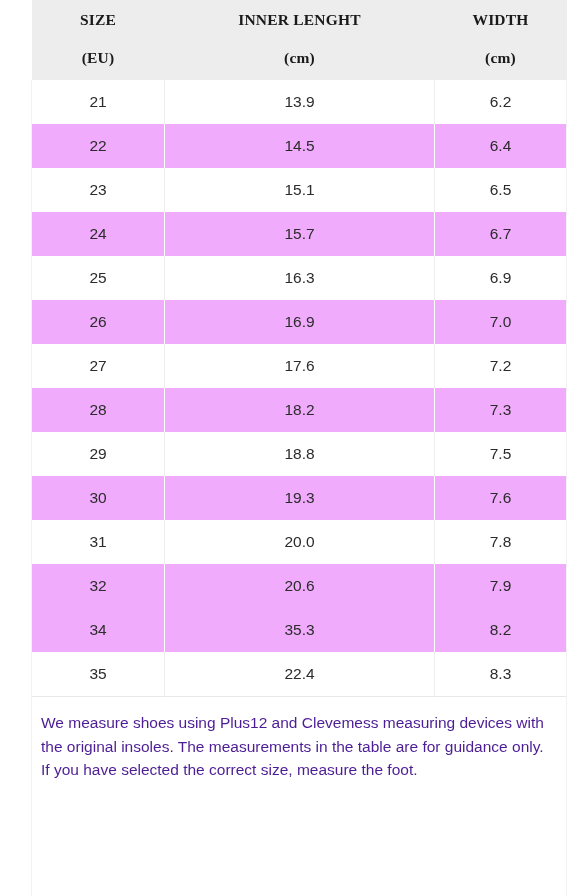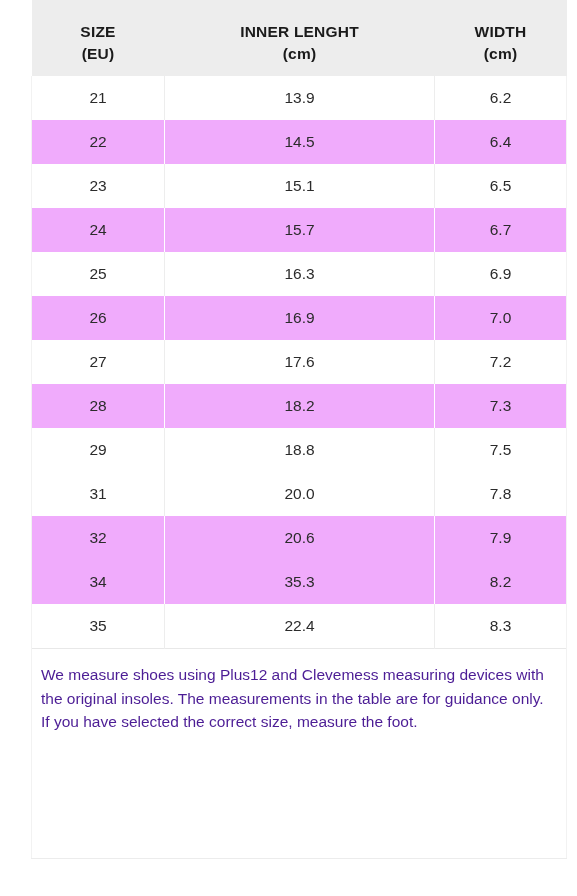--- a/index.html
+++ b/index.html
@@ -44,28 +44,29 @@
   thead tr.header-row {
     background: #ededed;
   }
 
   thead th {
     background: #ededed;
     font-size: 15.5px;
     font-weight: bold;
     color: #1a1a1a;
     text-align: center;
-    padding: 21px 4px 11px 4px;
+    padding: 9px 4px 11px 4px;
     line-height: 1.42;
     border: none;
     letter-spacing: 0.2px;
+    font-family: Liberation Serif, serif;
   }
 
   thead th .hdr-line-1 { display: block; }
-  thead th .hdr-line-2 { display: block; }
+  thead th .hdr-line-2 { display: block; margin-top: 16px; }
 
   tbody tr.data-row {
     height: 44px;
   }
   tbody tr.row-odd  { background: #ffffff; }
   tbody tr.row-even { background: #f0abfc; }
 
   tbody tr.data-row td {
     text-align: center;
     font-size: 15.5px;
@@ -182,20 +183,25 @@
           <tr class="data-row row-even">
             <td class="cell-size">28</td>
             <td class="cell-inner">18.2</td>
             <td class="cell-width">7.3</td>
           </tr>
           <tr class="data-row row-odd">
             <td class="cell-size">29</td>
             <td class="cell-inner">18.8</td>
             <td class="cell-width">7.5</td>
           </tr>
+          <tr class="data-row row-even">
+            <td class="cell-size">30</td>
+            <td class="cell-inner">19.3</td>
+            <td class="cell-width">7.6</td>
+          </tr>
           <tr class="data-row row-odd">
             <td class="cell-size">31</td>
             <td class="cell-inner">20.0</td>
             <td class="cell-width">7.8</td>
           </tr>
           <tr class="data-row row-even">
             <td class="cell-size">32</td>
             <td class="cell-inner">20.6</td>
             <td class="cell-width">7.9</td>
           </tr>

